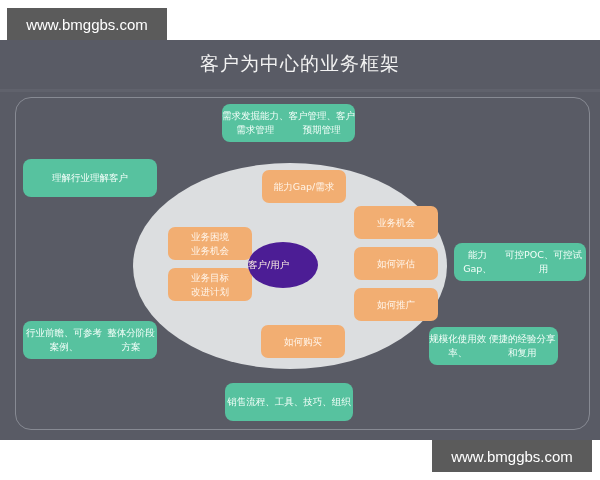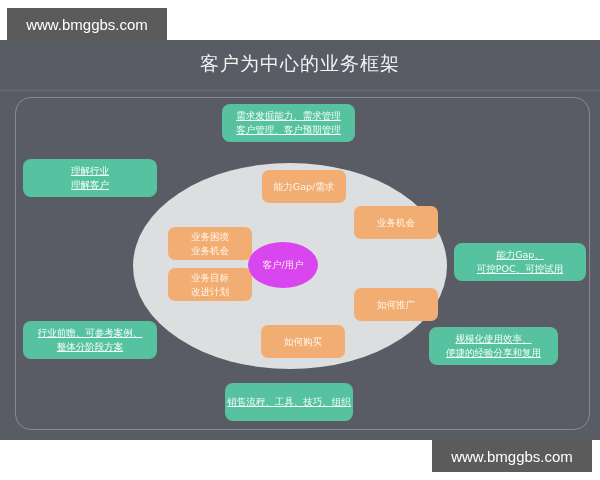--- a/index.html
+++ b/index.html
@@ -11,23 +11,23 @@
   .wm-bottom { left: 432px; top: 440px; width: 160px; height: 32px; z-index: 3; }
 
   .panel { position: absolute; left: 0; top: 40px; width: 600px; height: 400px; background: #595b65; }
   .title { position: absolute; left: 0; top: 0; width: 600px; height: 48px; display: flex; align-items: center; justify-content: center; color: #f2f2f2; font-size: 19px; letter-spacing: 1px; }
   .title-sep { position: absolute; left: 0; top: 49px; width: 600px; height: 3px; background: #60626c; }
 
   .frame { position: absolute; left: 15px; top: 57px; width: 575px; height: 333px; border: 1.5px solid #878a93; border-radius: 16px; }
 
   .ellipse { position: absolute; left: 133px; top: 123px; width: 314px; height: 206px; border-radius: 50%; background: #dcdee0; }
 
-  .gbox { position: absolute; background: #57c29f; color: #f4fffa; border-radius: 8px; font-size: 9.5px; line-height: 14px; text-align: center; display: flex; flex-direction: column; align-items: center; justify-content: center; text-decoration: underline; }
+  .gbox { position: absolute; background: #57c29f; color: #f4fffa; border-radius: 8px; font-size: 9.5px; line-height: 14px; text-align: center; display: flex; flex-direction: row; align-items: center; justify-content: center; }
   .obox { position: absolute; background: #f2ae72; color: #fff5ea; border-radius: 7px; font-size: 9.5px; line-height: 14px; text-align: center; display: flex; flex-direction: column; align-items: center; justify-content: center; margin-left: 20px; }
-  .center { position: absolute; left: 248px; top: 202px; width: 70px; height: 46px; border-radius: 50%; background: #d946ef; color: #fff2e4; font-size: 9.5px; display: flex; align-items: center; justify-content: center; }
+  .center { position: absolute; left: 248px; top: 202px; width: 70px; height: 46px; border-radius: 50%; background: #4c1d95; color: #fff2e4; font-size: 9.5px; display: flex; align-items: center; }
 </style>
 </head>
 <body>
 
 <div class="wm wm-top">
     <span>www.bmggbs.com</span>
   </div>
 
 <div class="panel">
   <div class="title">客户为中心的业务框架</div>
@@ -68,20 +68,23 @@
     <span>业务困境</span>
     <span>业务机会</span>
   </div>
   <div class="obox" style="left:148px; top:228px; width:84px; height:33px;">
     <span>业务目标</span>
     <span>改进计划</span>
   </div>
   <div class="obox" style="left:334px; top:166px; width:84px; height:33px;">
     <span>业务机会</span>
   </div>
+  <div class="obox" style="left:334px; top:207px; width:84px; height:33px;">
+    <span>如何评估</span>
+  </div>
   <div class="obox" style="left:334px; top:248px; width:84px; height:33px;">
     <span>如何推广</span>
   </div>
   <div class="obox" style="left:241px; top:285px; width:84px; height:33px;">
     <span>如何购买</span>
   </div>
 
   <div class="center">
     <span>客户/用户</span>
   </div>

